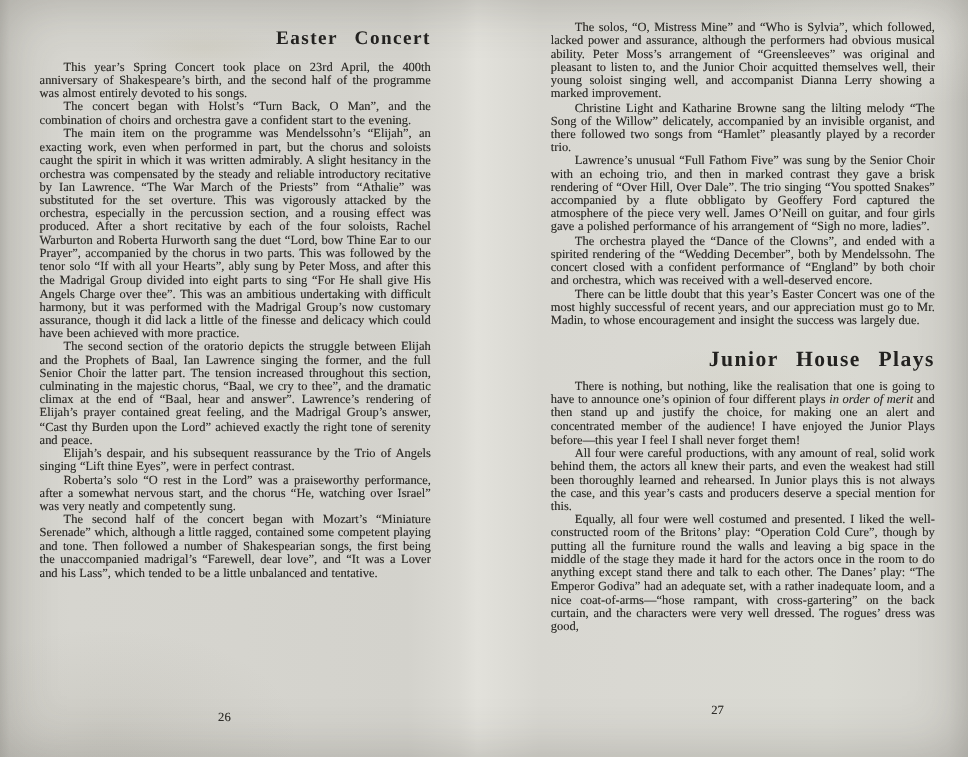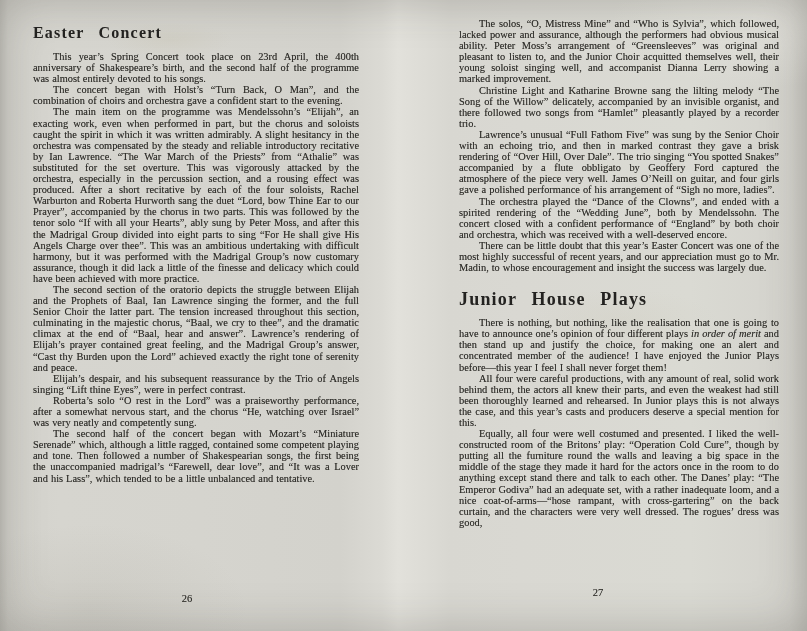--- a/index.html
+++ b/index.html
@@ -33,21 +33,21 @@
       #6e6c66 15px, #8f8d87 22px, #aeaca6 30px, #c6c4be 44px, rgba(216,215,209,0) 56px);
     pointer-events: none;
   }
   .page { position: absolute; }
   .page-left  { left: 33px;  top: 24px; width: 326px; }
   .page-right { left: 459px; top: 18px; width: 320px; }
 
   .article-title {
     margin: 0 0 9px 0;
     font-size: 16px; font-weight: bold;
-    text-align: left;
+    text-align: right;
     letter-spacing: 1.2px; word-spacing: 9px;
     color: #232220;
   }
   .article-title.second { font-size: 18px; margin: 16px 0 7px 0; }
 
   p.body {
     margin: 0;
     font-size: 10.4px; line-height: 11.1px;
     text-align: justify;
     text-indent: 20px;
@@ -89,21 +89,21 @@
     <p class="body">Elijah’s despair, and his subsequent reassurance by the Trio of Angels singing “Lift thine Eyes”, were in perfect contrast.</p>
     <p class="body">Roberta’s solo “O rest in the Lord” was a praiseworthy performance, after a somewhat nervous start, and the chorus “He, watching over Israel” was very neatly and competently sung.</p>
     <p class="body">The second half of the concert began with Mozart’s “Miniature Serenade” which, although a little ragged, contained some competent playing and tone.  Then followed a number of Shakespearian songs, the first being the unaccompanied madrigal’s “Farewell, dear love”, and “It was a Lover and his Lass”, which tended to be a little unbalanced and tentative.</p>
   </div>
   <div class="pagenum pagenum-left">26</div>
 
   <div class="page page-right">
     <p class="body">The solos, “O, Mistress Mine” and “Who is Sylvia”, which followed, lacked power and assurance, although the performers had obvious musical ability.  Peter Moss’s arrangement of “Greensleeves” was original and pleasant to listen to, and the Junior Choir acquitted themselves well, their young soloist singing well, and accompanist Dianna Lerry showing a marked improvement.</p>
     <p class="body">Christine Light and Katharine Browne sang the lilting melody “The Song of the Willow” delicately, accompanied by an invisible organist, and there followed two songs from “Hamlet” pleasantly played by a recorder trio.</p>
     <p class="body">Lawrence’s unusual “Full Fathom Five” was sung by the Senior Choir with an echoing trio, and then in marked contrast they gave a brisk rendering of “Over Hill, Over Dale”.  The trio singing “You spotted Snakes” accompanied by a flute obbligato by Geoffery Ford captured the atmosphere of the piece very well.  James O’Neill on guitar, and four girls gave a polished performance of his arrangement of “Sigh no more, ladies”.</p>
-    <p class="body">The orchestra played the “Dance of the Clowns”, and ended with a spirited rendering of the “Wedding June”, both by Mendelssohn.  The concert closed with a confident performance of “England” by both choir and orchestra, which was received with a well-deserved encore.</p>
+    <p class="body">The orchestra played the “Dance of the Clowns”, and ended with a spirited rendering of the “Wedding December”, both by Mendelssohn.  The concert closed with a confident performance of “England” by both choir and orchestra, which was received with a well-deserved encore.</p>
     <p class="body">There can be little doubt that this year’s Easter Concert was one of the most highly successful of recent years, and our appreciation must go to Mr. Madin, to whose encouragement and insight the success was largely due.</p>
 
 
     <h2 class="article-title second">Junior House Plays</h2>
 
     <p class="body">
       <span>There is nothing, but nothing, like the realisation that one is going to have to announce one’s opinion of four different plays </span>
       <span class="italic">in order of merit</span>
       <span> and then stand up and justify the choice, for making one an alert and concentrated member of the audience!  I have enjoyed the Junior Plays before—this year I feel I shall never forget them!</span>
     </p>

